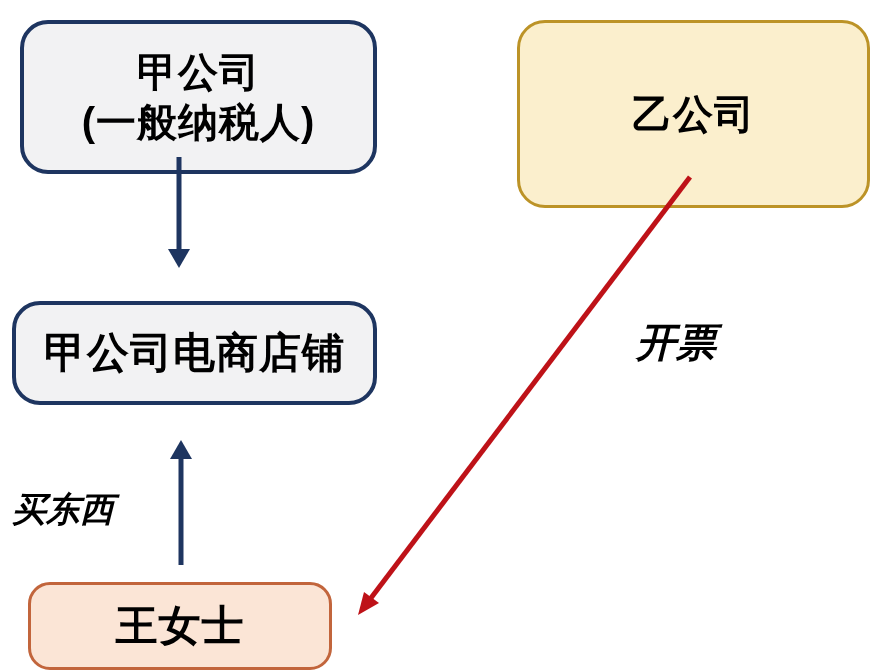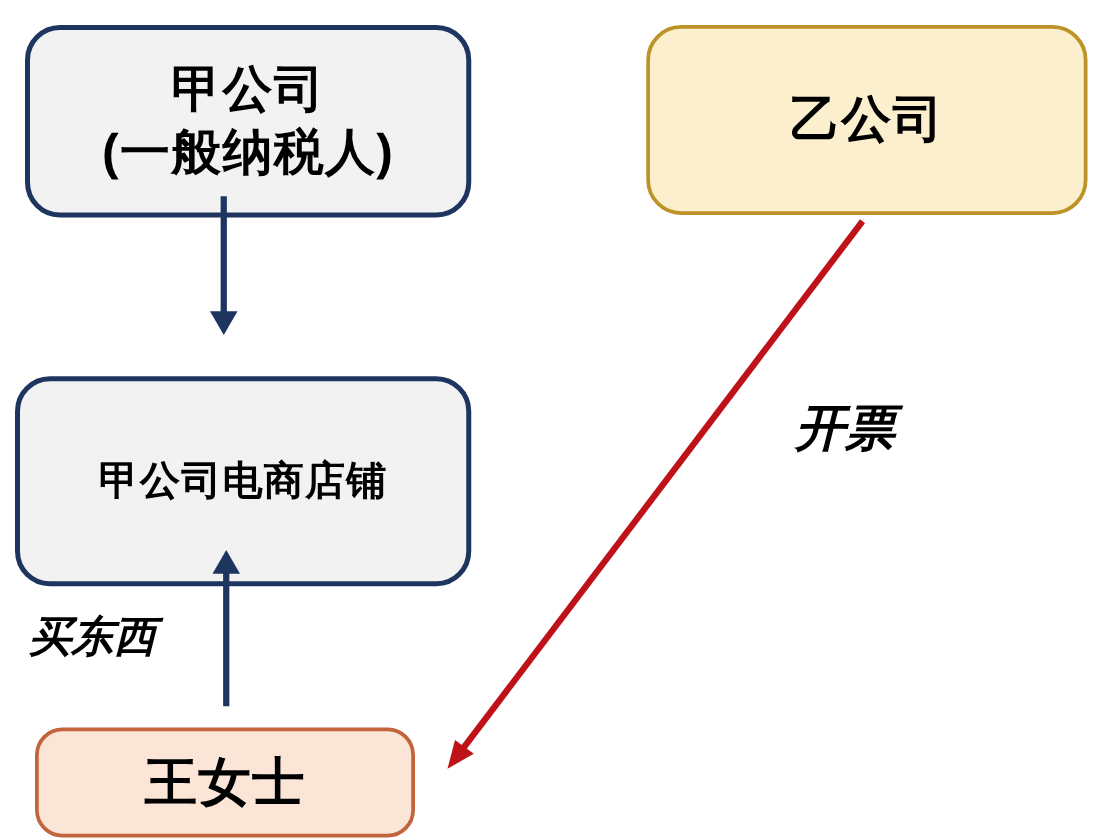--- a/index.html
+++ b/index.html
@@ -29,50 +29,50 @@
       margin-top: 17px;
     }
     .node-company-a {
       left: 20px; top: 3px; width: 357px; height: 154px;
       background: var(--gray-fill, #f2f2f3);
       border: 4px solid var(--navy, #1e3560);
       border-radius: 28px;
       font-size: 40px; line-height: 1.25;
     }
     .node-company-b {
-      left: 517px; top: 3px; width: 353px; height: 152px;
+      left: 517px; top: 3px; width: 353px; height: 188px;
       background: var(--yellow-fill, #fbefcd);
       border: 3px solid var(--gold-border, #bc9327);
       border-radius: 28px;
       font-size: 40px; line-height: 1.25;
     }
     .node-shop {
-      left: 12px; top: 284px; width: 365px; height: 168px;
+      left: 12px; top: 284px; width: 365px; height: 104px;
       background: var(--gray-fill, #f2f2f3);
       border: 4px solid var(--navy, #1e3560);
       border-radius: 28px;
-      font-size: 32px;
+      font-size: 42px;
     }
     .node-customer {
       left: 28px; top: 565px; width: 304px; height: 88px;
       background: var(--peach-fill, #fbe5d6);
       border: 3px solid var(--orange-border, #c2653c);
       border-radius: 22px;
       font-size: 42px;
       text-align: center;
     }
     .edge-label {
       position: absolute;
       font-weight: 700;
       color: var(--text, #000000);
       white-space: nowrap;
       font-style: italic;
     }
     .label-buy {
-      left: 23px; top: 487px;
+      left: 12px; top: 487px;
       font-size: 34px;
     }
     .label-invoice {
       left: 636px; top: 315px;
       font-size: 40px;
     }
     .arrows {
       position: absolute;
       left: 0; top: 0;
       pointer-events: none;

